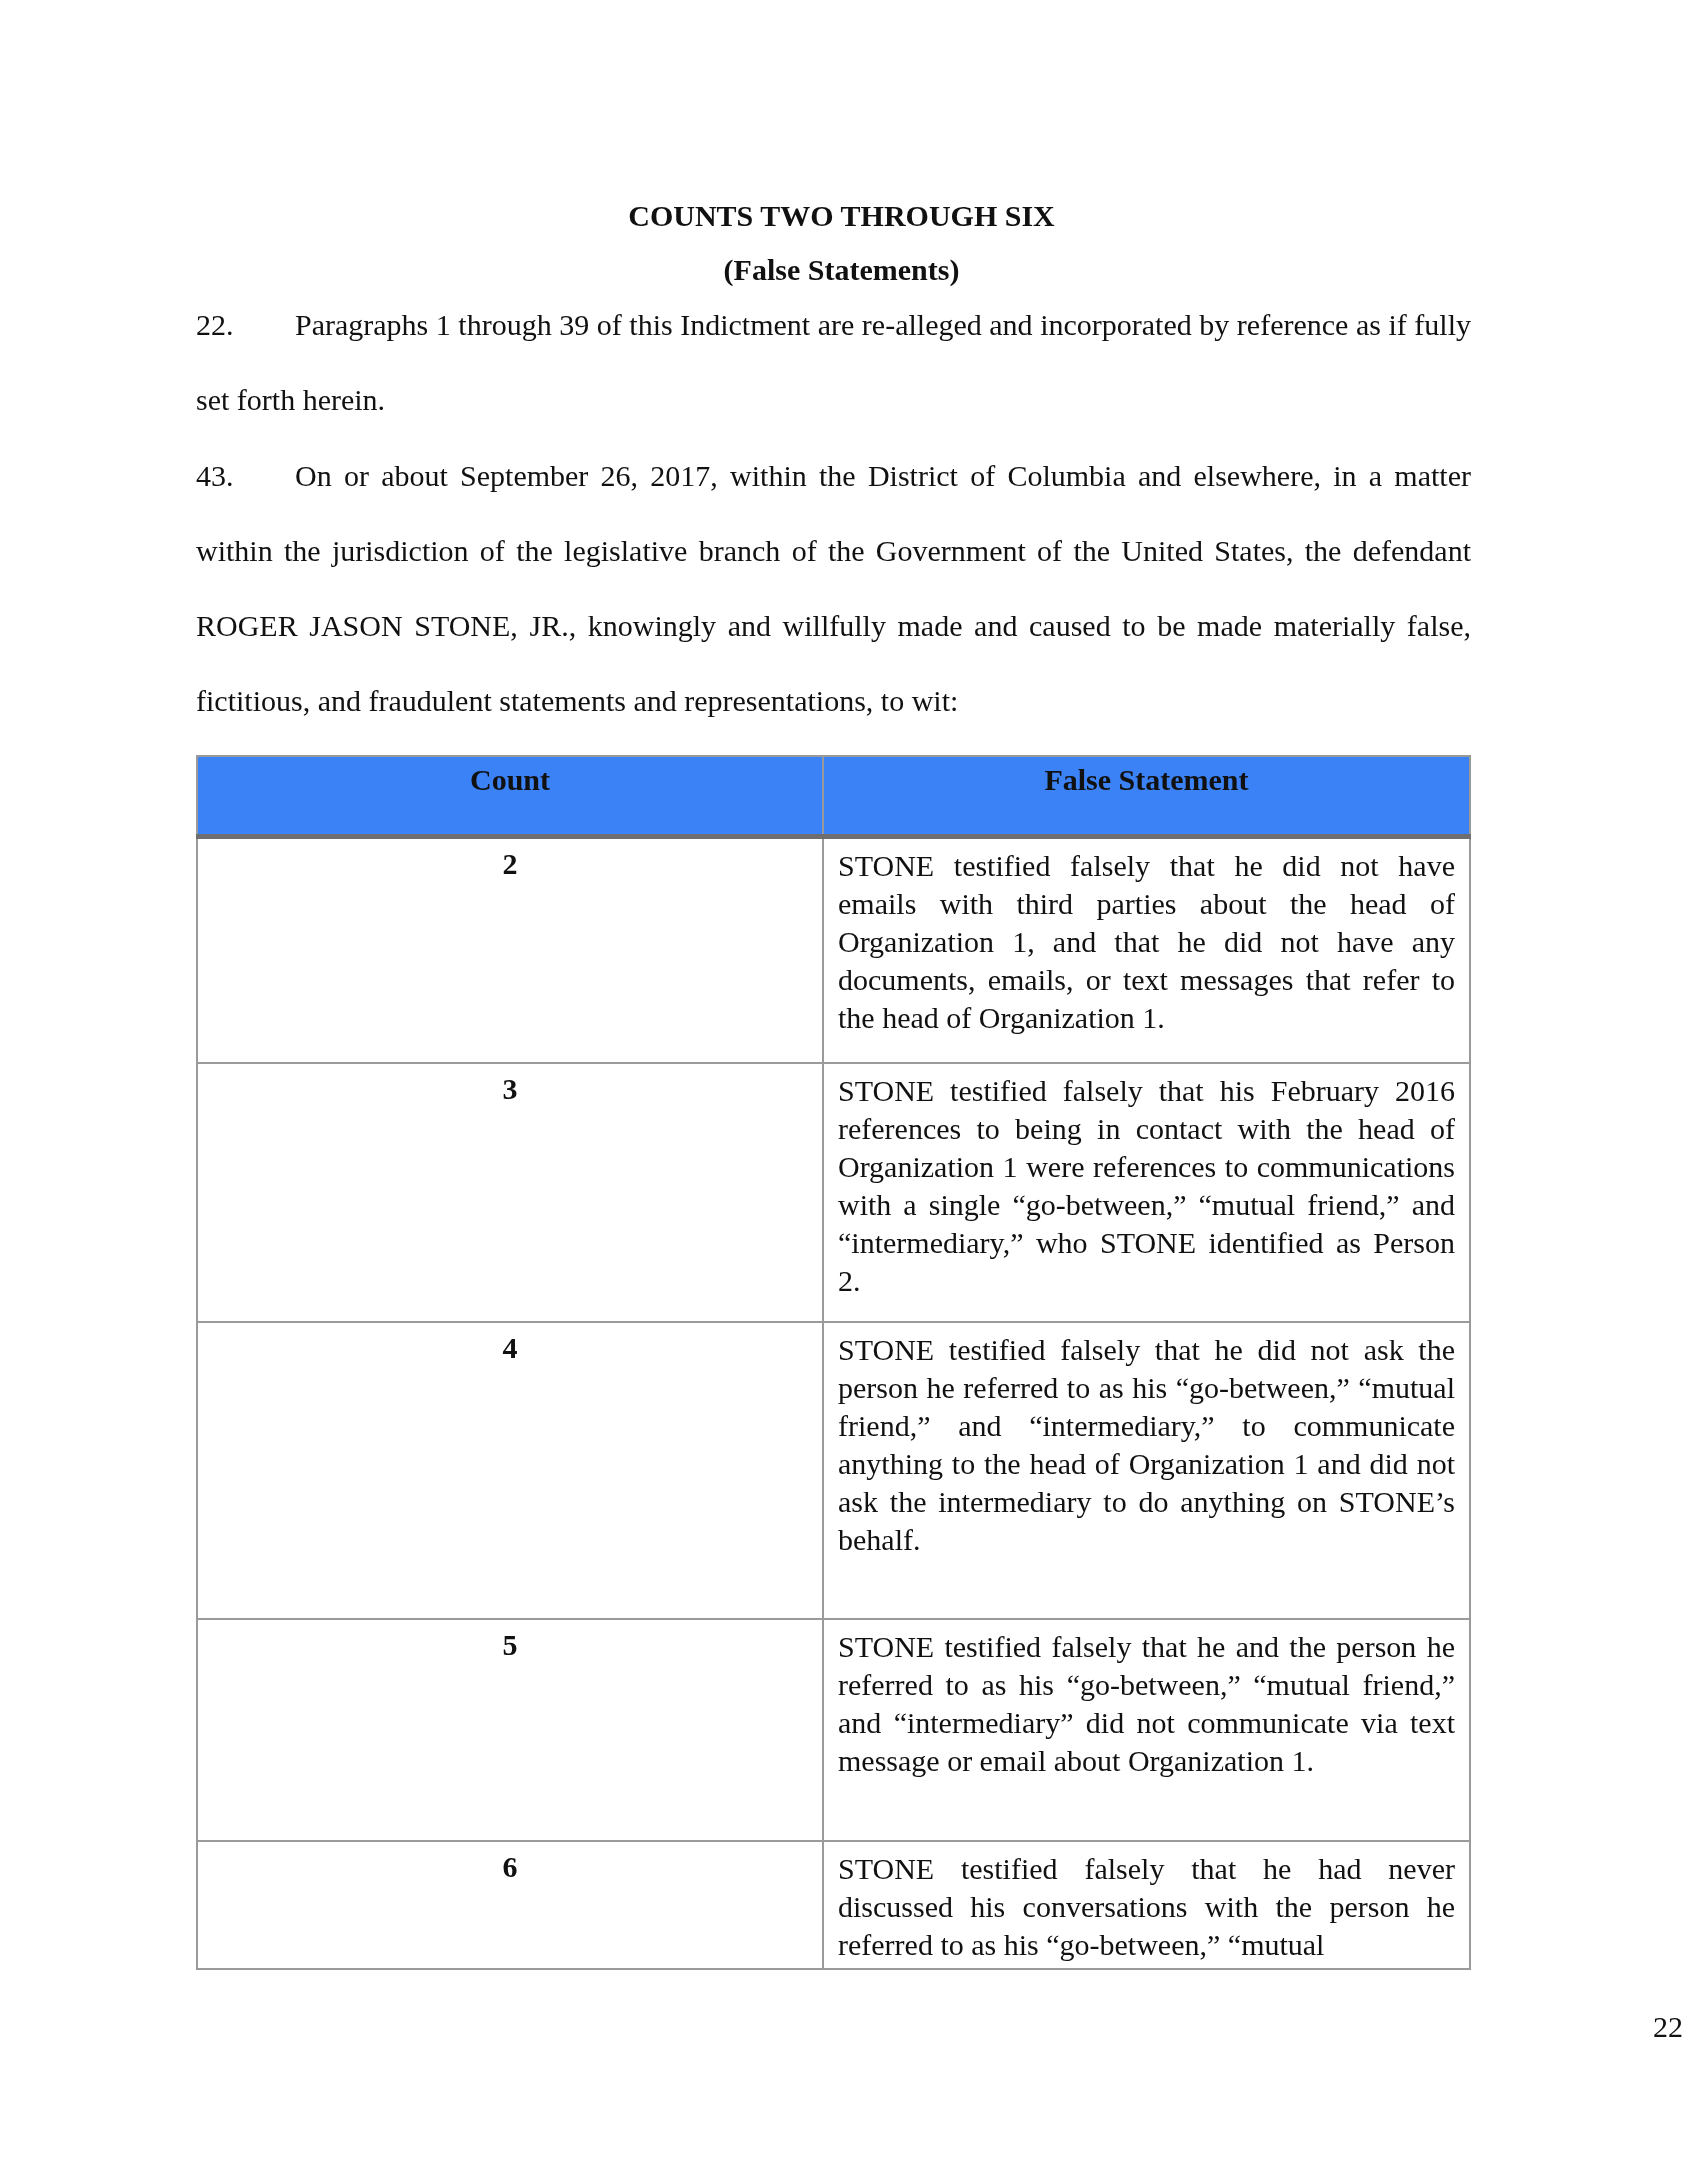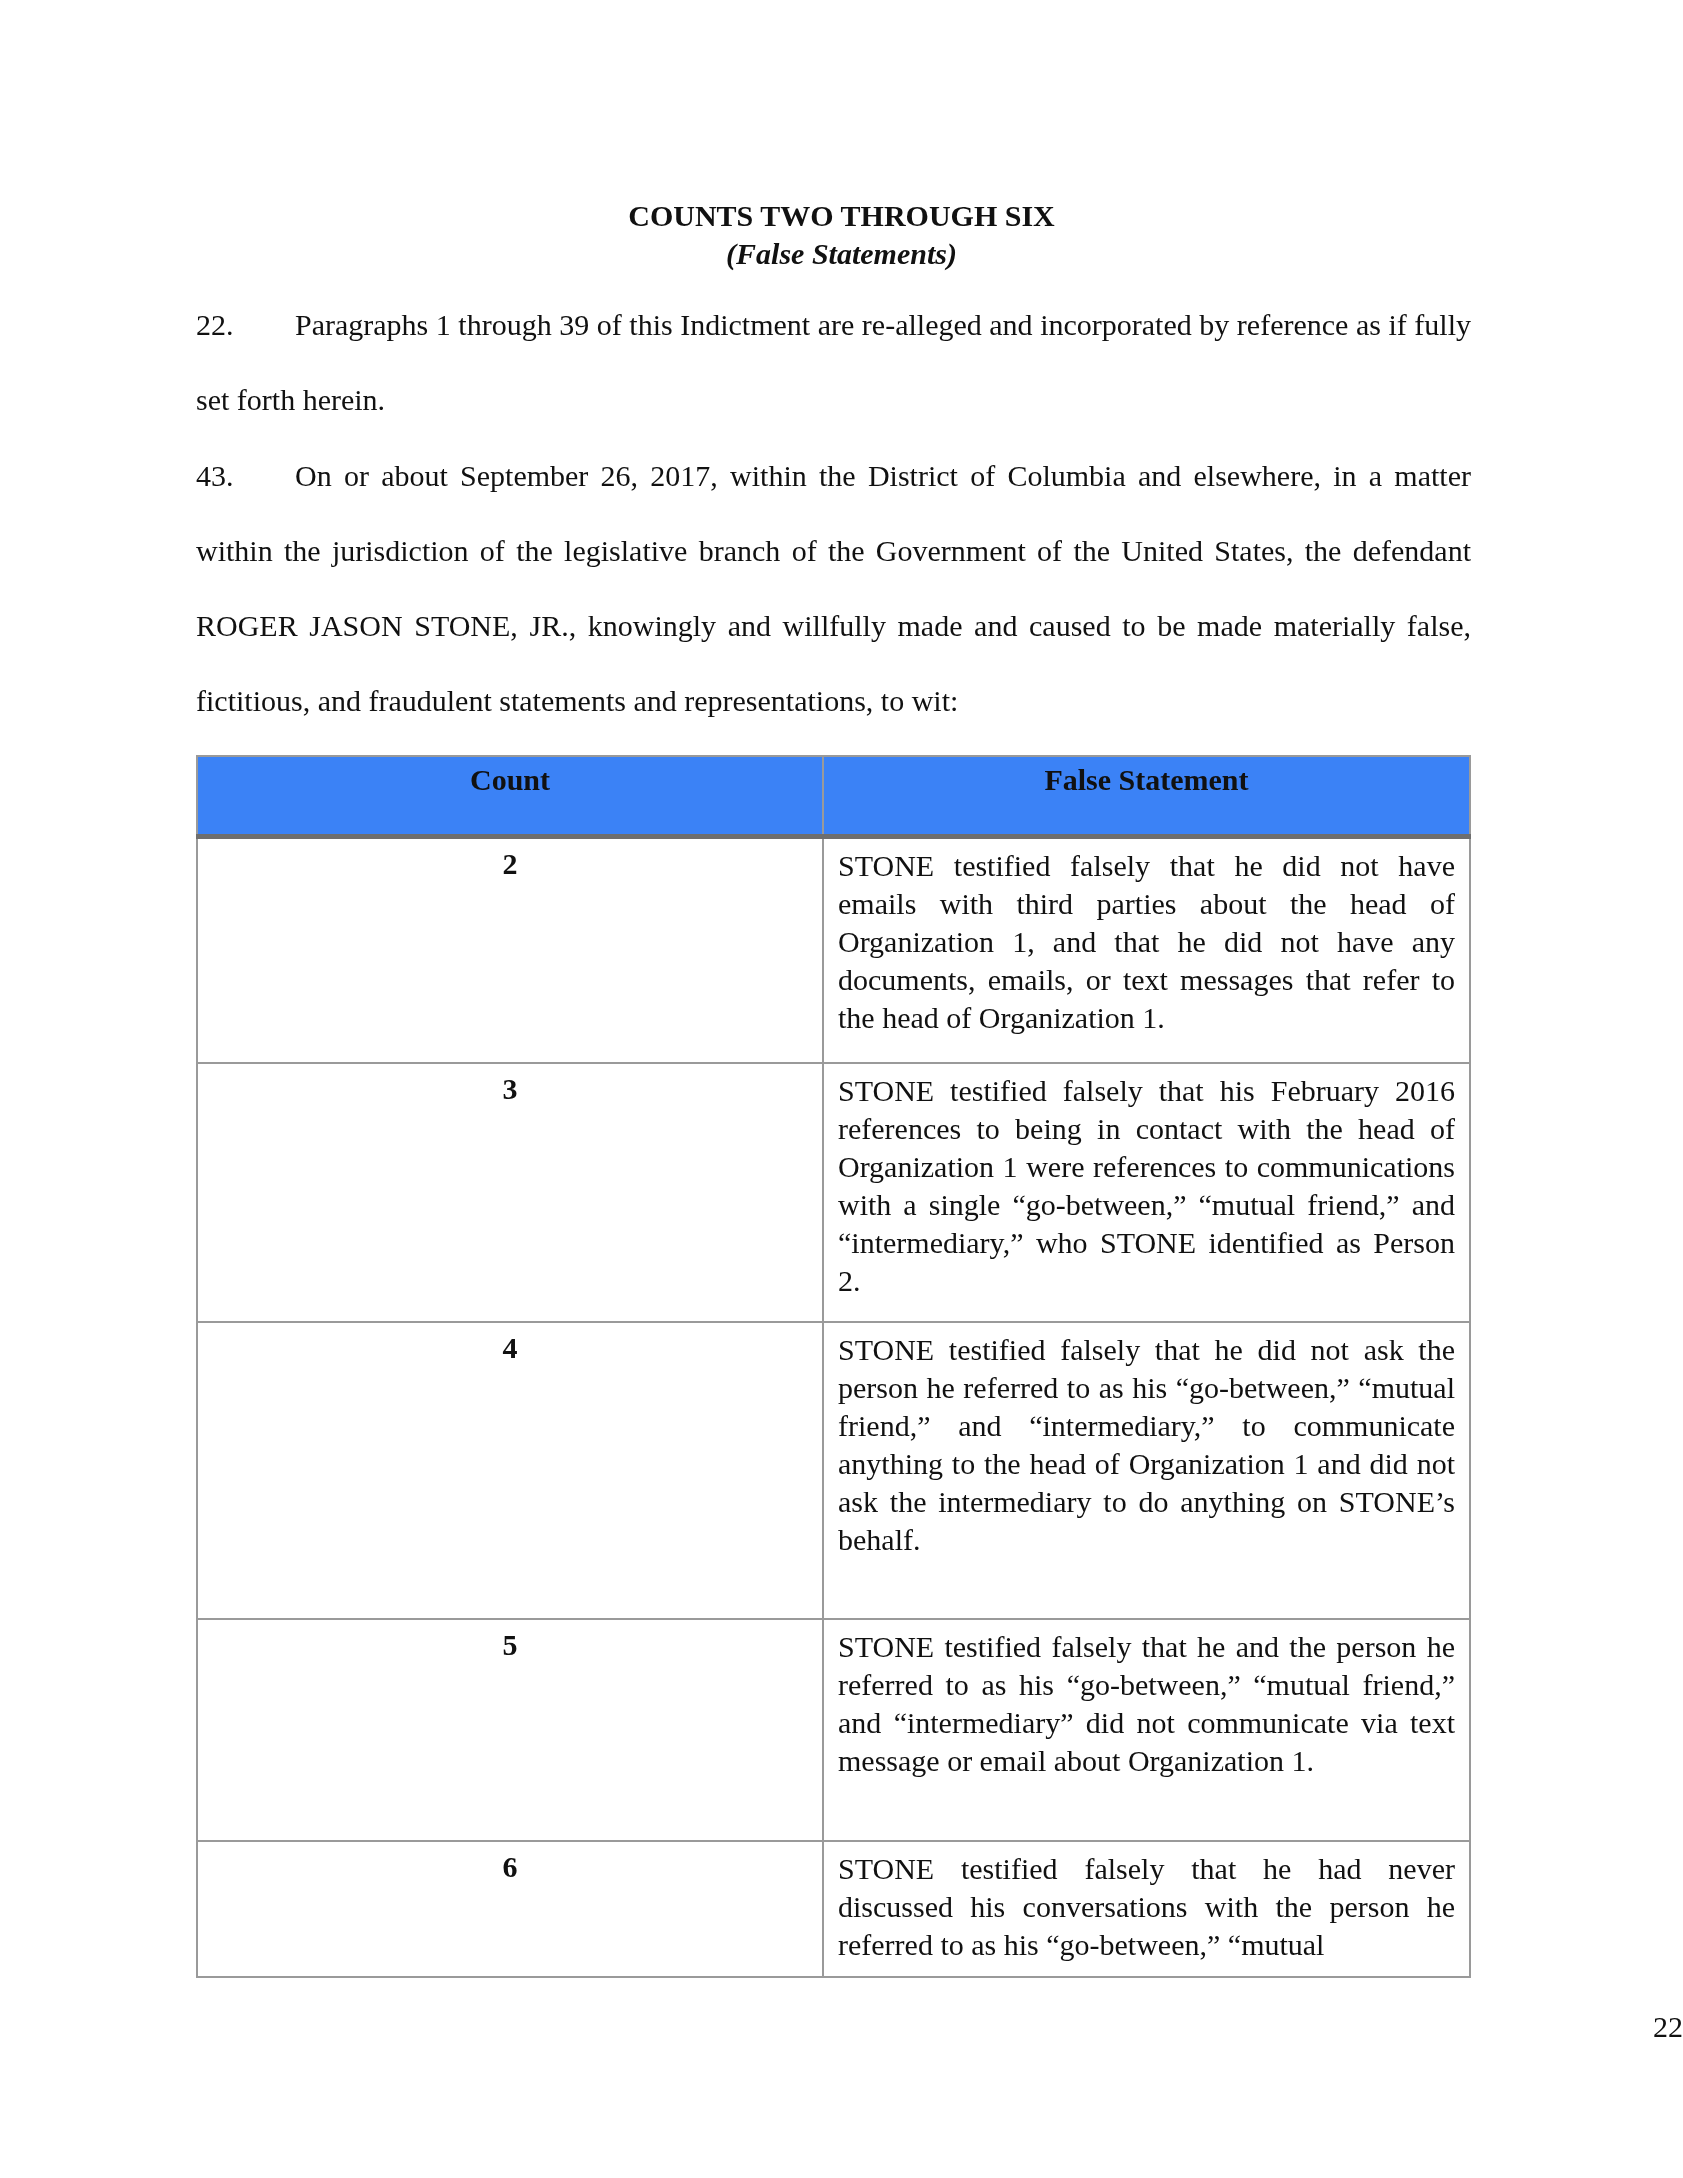--- a/index.html
+++ b/index.html
@@ -1,21 +1,21 @@
 <!DOCTYPE html>
 <html><head>
 <meta charset="utf-8">
 <style>
   html, body { margin: 0; padding: 0; background: #ffffff; }
   body { width: 1683px; height: 2178px; position: relative; overflow: hidden;
          font-family: "Liberation Serif", "DejaVu Serif", serif; color: #111; }
   .heading { position: absolute; left: 0; width: 1683px; text-align: center; font-weight: bold; font-size: 30px; line-height: 36px; }
   .h1 { top: 198px; }
   .h1 span { text-decoration-thickness: 3px; text-underline-offset: 4px; }
-  .h2 { top: 236px; font-style: italic; }
+  .h2 { top: 252px; }
   .para { position: absolute; left: 196px; width: 1275px; font-size: 30px; line-height: 75px; text-align: justify; }
   .p42 { top: 287px; }
   .p43 { top: 438px; }
   .num { display: inline-block; width: 99px; }
   table { position: absolute; left: 196px; top: 755px; width: 1275px; border-collapse: collapse; font-size: 30px; }
   th, td { border: 2px solid #9a9a9a; vertical-align: top; }
   th { background: #3b82f6; height: 71px; padding: 6px 10px 0; font-weight: bold; border-bottom: 5px solid #6e6e6e; }
   td.c { width: 622px; text-align: center; font-weight: bold; padding-top: 8px; }
   td.s { padding: 8px 14px 20px 14px; text-align: justify; line-height: 38px; }
   .pagenum { position: absolute; top: 2010px; left: 0; width: 1683px; text-align: right; font-size: 30px; }
@@ -52,19 +52,19 @@
     <tr style="height:297px">
       <td class="c">4</td>
       <td class="s">STONE testified falsely that he did not ask the person he referred to as his “go-between,” “mutual friend,” and “intermediary,” to communicate anything to the head of Organization 1 and did not ask the intermediary to do anything on STONE’s behalf.</td>
     </tr>
     <tr style="height:222px">
       <td class="c">5</td>
       <td class="s">STONE testified falsely that he and the person he referred to as his “go-between,” “mutual friend,” and “intermediary” did not communicate via text message or email about Organization 1.</td>
     </tr>
     <tr style="height:114px">
       <td class="c">6</td>
-      <td class="s" style="padding-bottom:12px">STONE testified falsely that he had never discussed his conversations with the person he referred to as his “go-between,” “mutual</td>
+      <td class="s" style="padding-bottom:4px">STONE testified falsely that he had never discussed his conversations with the person he referred to as his “go-between,” “mutual</td>
     </tr>
   </tbody>
 </table>
 
 <div class="pagenum">22</div>
 
 
 </body></html>

